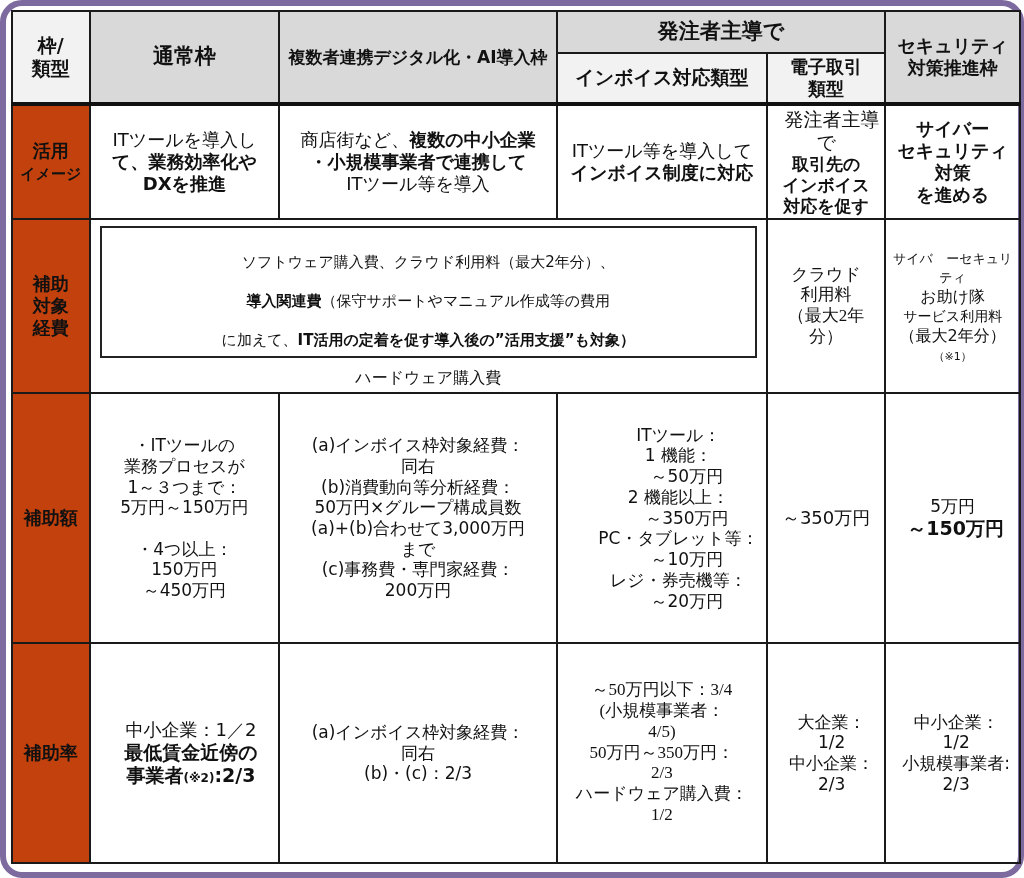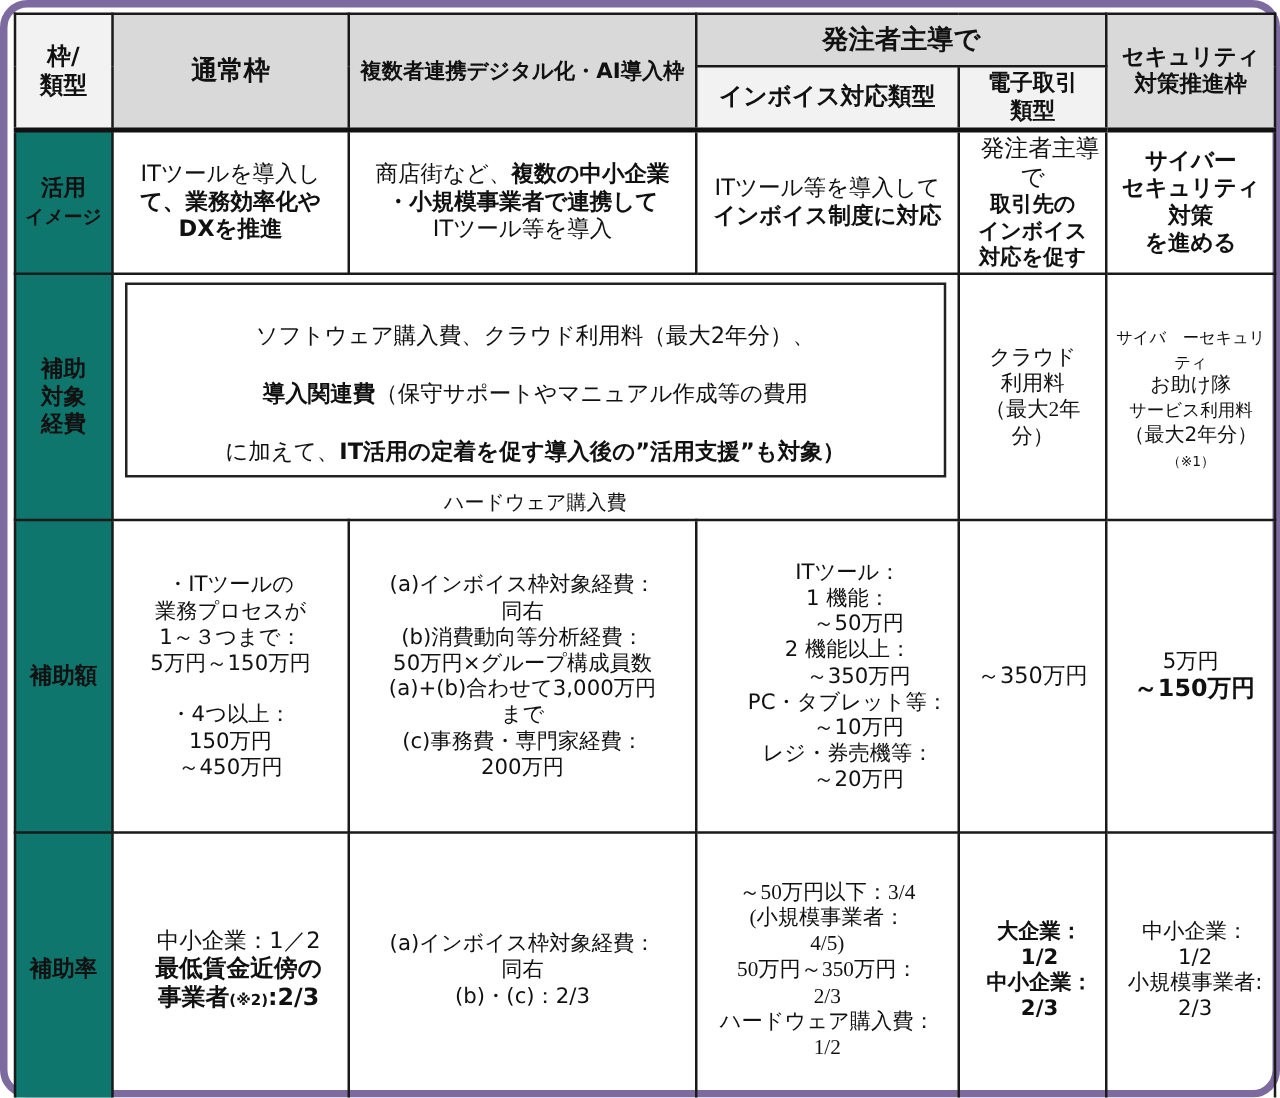--- a/index.html
+++ b/index.html
@@ -36,42 +36,42 @@
   
   .c0{width:76px;}
   .c1{width:186px;}
   .c2{width:272px;}
   .c3{width:206px;}
   .c4{width:116px;}
   .c5{width:132px;}
 
   .hdr{background:#d9d9d9;font-weight:bold;}
   .hdr-lite{background:#f2f2f2;font-weight:bold;}
-  .rowlabel{background:#0f766e;font-weight:bold;font-size:18px;}
+  .rowlabel{background:#c2410c;font-weight:bold;font-size:18px;}
   .rowlabel .small{font-size:15px;}
 
   .thick-bottom{border-bottom:4px solid #111 !important;}
   .f19{font-size:19px;}
   .f18{font-size:18px;}
   .f17{font-size:17px;}
   .f16{font-size:16px;}
   .f15{font-size:19px;margin-left:12px;}
   .f14{font-size:14px;}
   .f13{font-size:13px;}
   .f12{font-size:12px;}
   .f11{font-size:11px;}
   .b{font-weight:bold;}
   .left{text-align:left;}
 
   
   .sharedbox{
     border:2px solid #222;
     margin:4px 6px 2px 6px;
     padding:5px 4px 6px 4px;
-    font-size:18px;
+    font-size:15px;
     line-height:1.3;
     white-space:pre-line;
     text-align:center;
     background:#fff;
   }
   .hwline{
     font-size:16px;
     padding:8px 0 2px 0;
     text-align:center;
   }
@@ -240,21 +240,21 @@
 (b)・(c)：2/3</td>
 
         <td class="f17 indentcell2" style="vertical-align:middle;font-family:Liberation Serif, serif;">～50万円以下：3/4
 (小規模事業者：
  4/5)
 50万円～350万円：
  2/3
 ハードウェア購入費：
  1/2</td>
 
-        <td class="f17 indentcell2" style="vertical-align:middle;padding-left:14px;font-weight:bold;">大企業：
+        <td class="f17 indentcell2" style="vertical-align:middle;padding-left:14px;">大企業：
  1/2
 中小企業：
  2/3</td>
 
         <td class="f17 indentcell2" style="vertical-align:middle;padding-left:10px;">中小企業：
  1/2
 小規模事業者:
  2/3</td>
       </tr>
 

